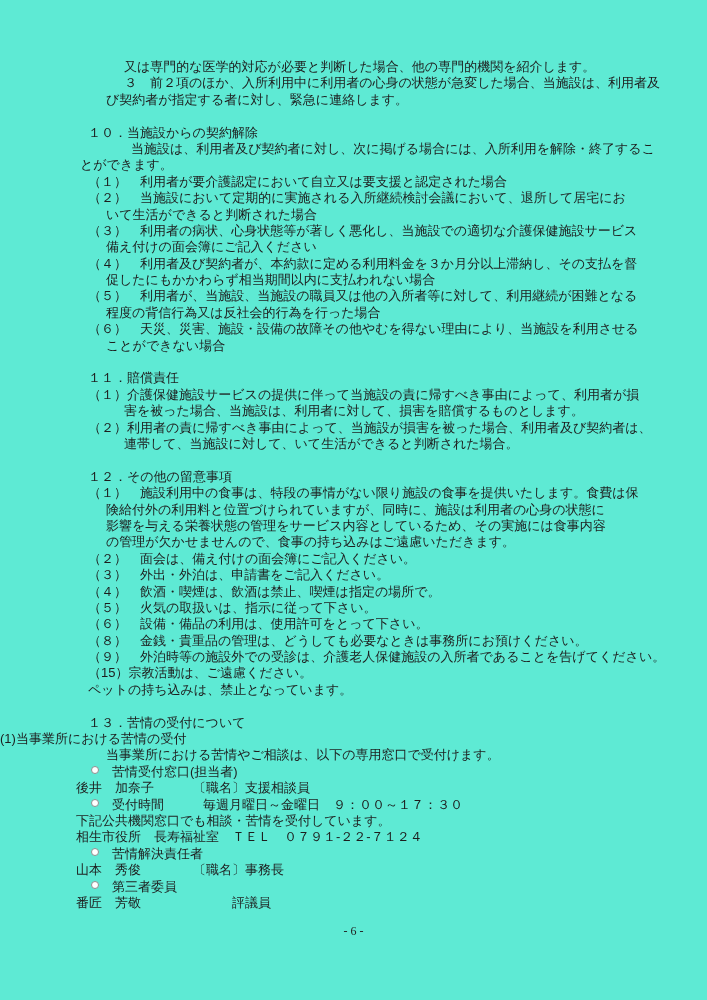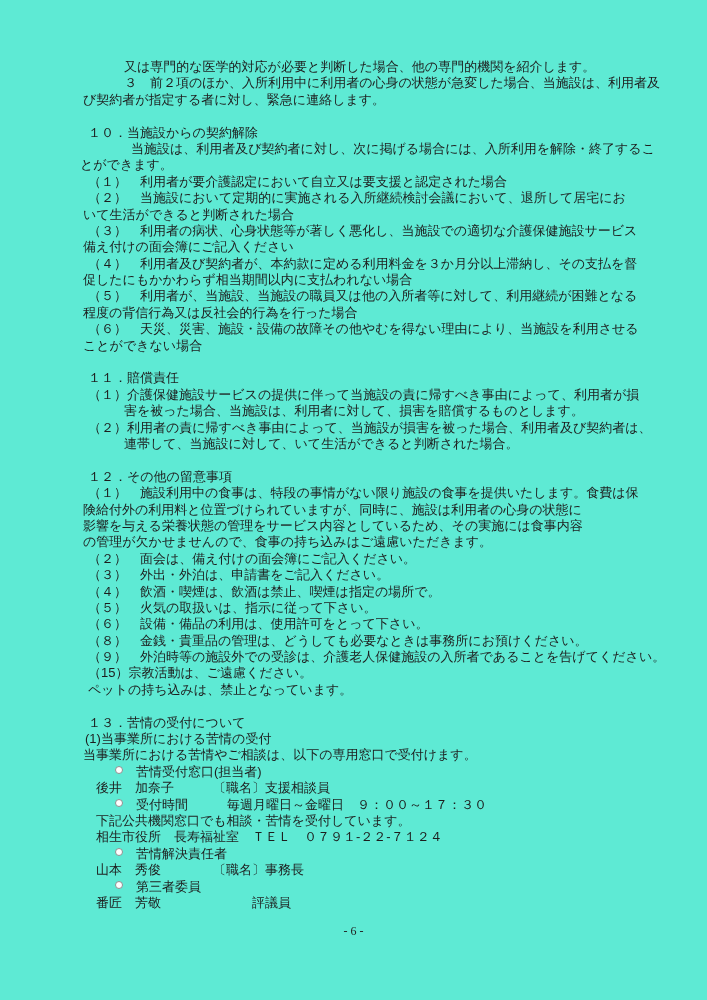--- a/index.html
+++ b/index.html
@@ -10,27 +10,27 @@
     color:#1d1d1d;
     font-family:"Liberation Sans","DejaVu Sans",sans-serif;
     font-size:13px;
     line-height:16.4px;
     overflow:hidden;
   }
   .content{padding-top:59px;}
   .line{white-space:nowrap;line-height:16.4px;height:16.4px;}
   
   .i-h    {padding-left:88px;}
-  .i-h2   {padding-left:85px;}
-  .i-c1   {padding-left:83px;}
+  .i-h2   {}
+  .i-c1   {padding-left:106px;}
   .i-c2   {padding-left:124px;}
   .i-body {padding-left:131px;}
   .i-c3   {padding-left:80px;}
-  .i-sub  {padding-left:96px;}
-  .i-bullet{padding-left:115px;}
+  .i-sub  {padding-left:76px;}
+  .i-bullet{padding-left:91px;}
   .i-blank{height:16.4px;}
   .bullet{
     display:inline-block;
     width:6px;height:6px;
     border:1px solid #8f8f8f;
     border-radius:50%;
     background:#ffffff;
     margin-right:13px;
     vertical-align:2px;
   }

